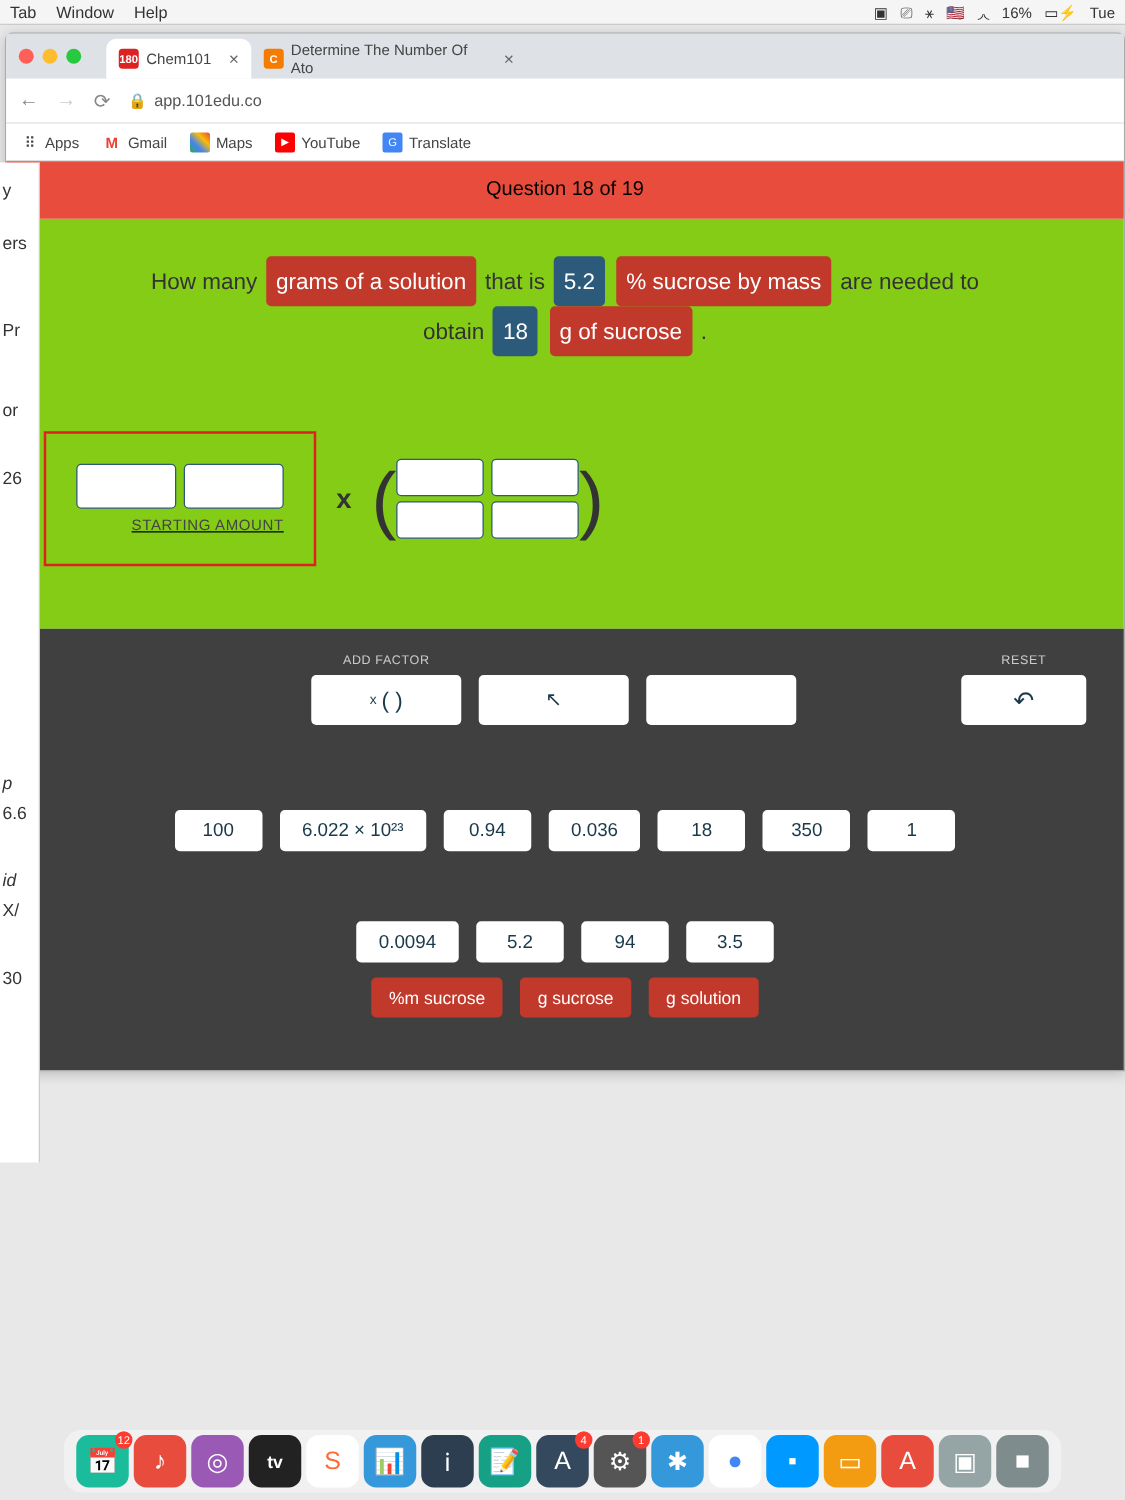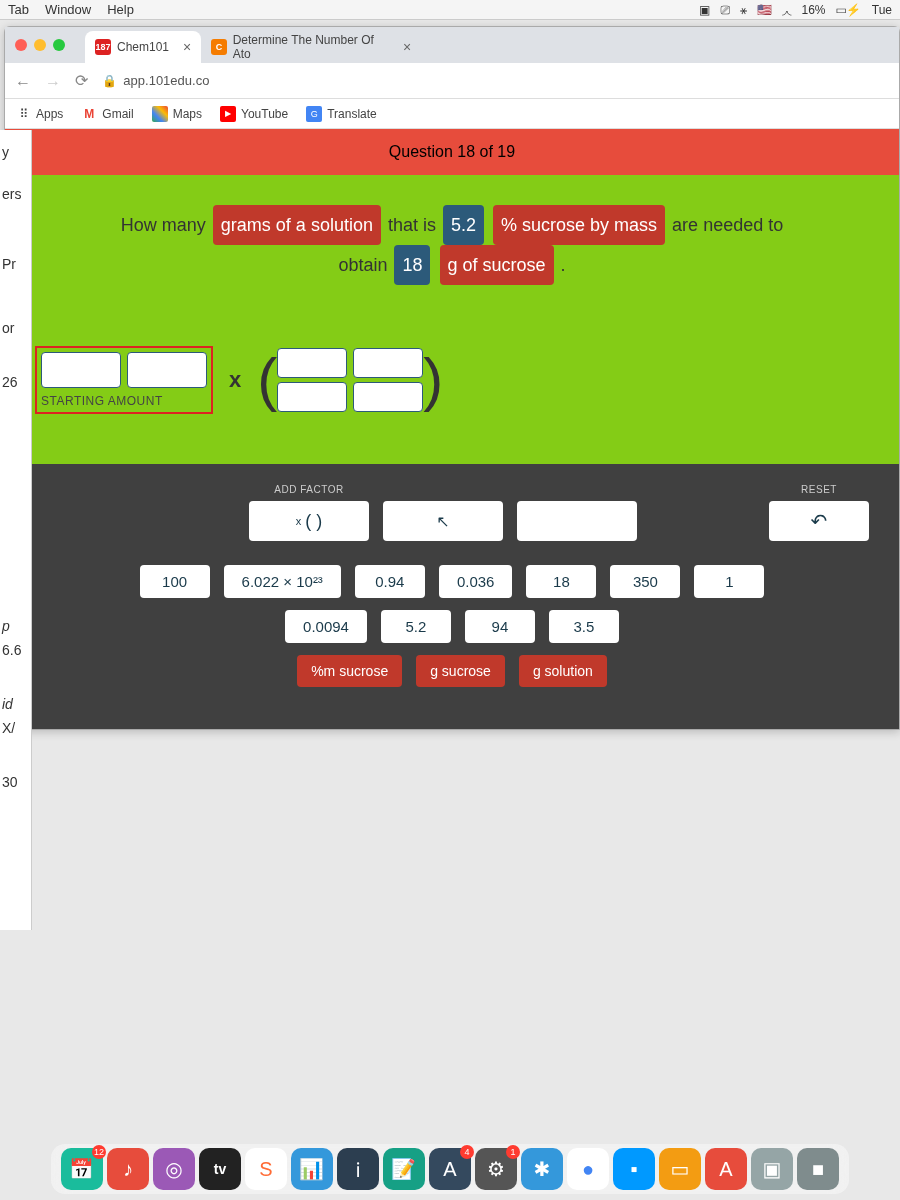--- a/index.html
+++ b/index.html
@@ -52,21 +52,21 @@
 .left-edge { position: absolute; left: 0; top: 130px; width: 32px; height: 800px; background: #fff; z-index: 5; border-right: 1px solid #ccc; font-size: 14px; color: #333; }
 .left-edge div { padding: 4px 2px; }
 
 .question-text { text-align: center; font-size: 18px; color: #333; line-height: 2; margin-bottom: 40px; }
 .chip { display: inline-block; padding: 2px 8px; border-radius: 4px; color: #fff; margin: 0 2px; }
 .chip.red { background: #c0392b; }
 .chip.blue { background: #2c5a7a; }
 
 
 .work-area { display: flex; align-items: center; gap: 16px; padding: 20px 10px 30px 10px; }
-.starting-box { border: 2px solid #d22; padding: 4px; text-align: left; }
+.starting-box { border: 2px solid #d22; padding: 24px; text-align: right; text-decoration: underline; }
 .starting-box .slots { display: flex; gap: 6px; margin-bottom: 6px; }
 .slot { width: 80px; height: 36px; border: 1.5px solid #2c5a7a; border-radius: 4px; background: #fff; }
 .slot.sm { width: 70px; height: 30px; }
 .starting-box .lbl { font-size: 12px; color: #444; letter-spacing: 0.5px; }
 
 .times { font-size: 22px; color: #333; font-weight: bold; }
 .factor-group { display: flex; align-items: center; }
 .paren { font-size: 60px; font-weight: 200; color: #333; }
 .fraction { display: flex; flex-direction: column; gap: 4px; }
 .fraction .row { display: flex; gap: 6px; }
@@ -79,21 +79,21 @@
 .tool-btn { background: #fff; color: #1a3a4a; border: none; border-radius: 4px; display: flex; align-items: center; justify-content: center; font-size: 16px; font-weight: 500; }
 .add-factor { width: 120px; height: 40px; font-size: 18px; }
 .cursor-btn { width: 120px; height: 40px; }
 .blank-pill { width: 120px; height: 40px; }
 .answer-box { width: 120px; height: 40px; font-size: 14px; }
 .answer-box .eq { margin-right: 6px; }
 .answer-box .sq { width: 20px; height: 20px; border: 1.5px solid #1a3a4a; display: inline-block; }
 .reset-btn { width: 100px; height: 40px; font-size: 20px; }
 
 .chips-row { display: flex; flex-wrap: wrap; gap: 14px; justify-content: center; margin-bottom: 12px; }
-.val-chip { background: #fff; color: #1a3a4a; padding: 8px 18px; border-radius: 4px; font-size: 15px; font-weight: 500; min-width: 70px; text-align: center; }
+.val-chip { background: #fff; color: #1a3a4a; padding: 8px 18px; border-radius: 4px; font-size: 15px; font-weight: 500; min-width: 70px; text-align: center; margin-top: 44px; }
 .unit-chip { background: #c0392b; color: #fff; padding: 8px 14px; border-radius: 4px; font-size: 14px; font-weight: 500; }
 
 
 .dock { position: absolute; bottom: 6px; left: 50%; transform: translateX(-50%); display: flex; gap: 4px; background: rgba(255,255,255,0.4); padding: 4px 10px; border-radius: 14px; backdrop-filter: blur(10px); }
 .dock-icon { width: 42px; height: 42px; border-radius: 10px; display: flex; align-items: center; justify-content: center; font-size: 20px; color: #fff; position: relative; }
 .dock-icon .badge { position: absolute; top: -3px; right: -3px; background: #ff3b30; color: #fff; font-size: 9px; width: 14px; height: 14px; border-radius: 50%; display: flex; align-items: center; justify-content: center; }
 </style>
 </head>
 <body>
 
@@ -130,21 +130,21 @@
 
 <div class="browser-window">
 
   <div class="tab-strip">
     <div class="traffic-lights">
       <div class="light red"></div>
       <div class="light yellow"></div>
       <div class="light green"></div>
     </div>
     <div class="tab active">
-      <span class="favicon fav-101">187</span>
+      <span class="favicon fav-101">180</span>
       <span>Chem101</span>
       <span class="close">×</span>
     </div>
     <div class="tab">
       <span class="favicon fav-c">C</span>
       <span>Determine The Number Of Ato</span>
       <span class="close">×</span>
     </div>
   </div>
 

